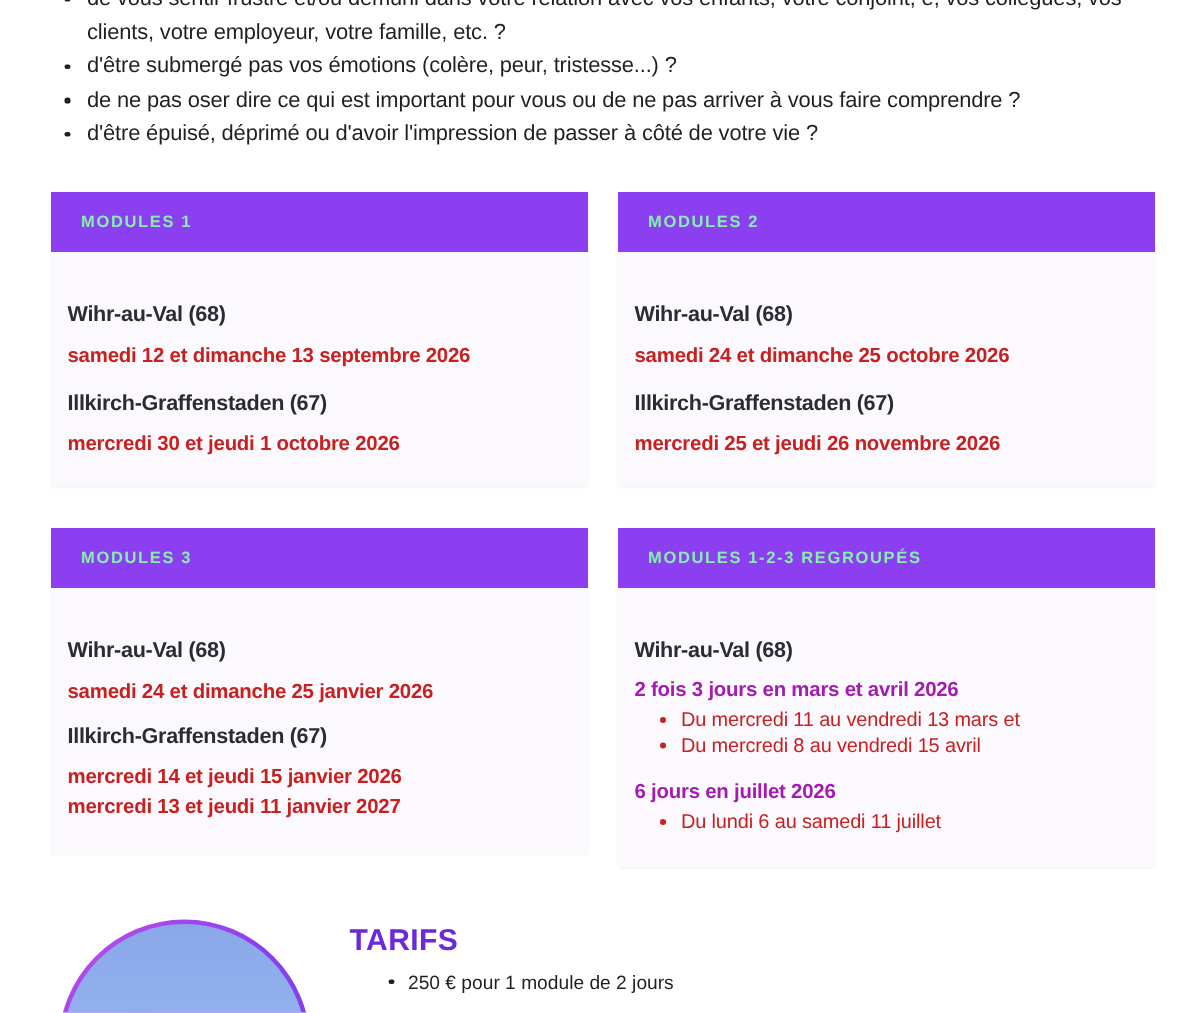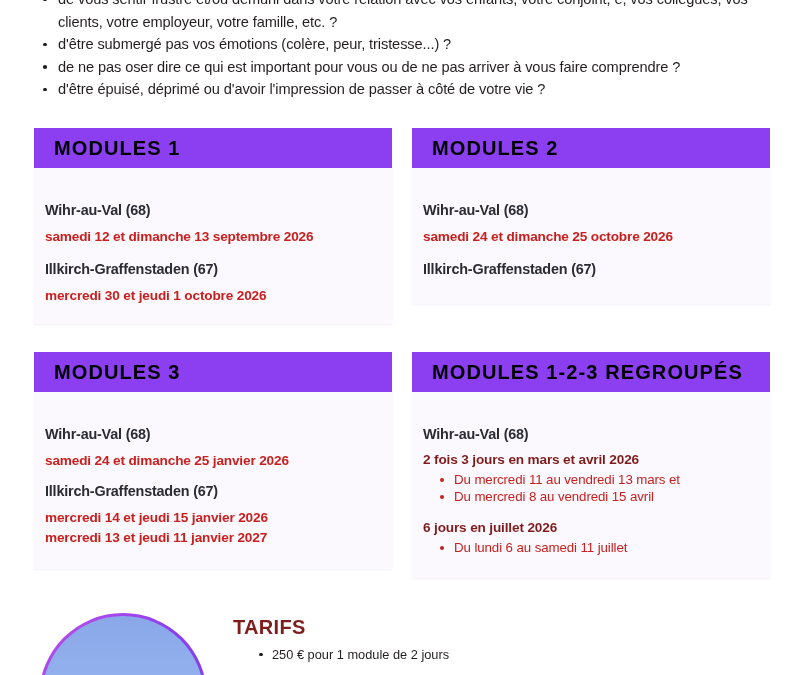--- a/index.html
+++ b/index.html
@@ -58,22 +58,22 @@
     column-gap: 20px;
     row-gap: 28px;
     align-items: start;
   }
   .card {
     background: #fbf9fd;
     box-shadow: 0 1px 2px rgba(80, 40, 130, 0.07);
   }
   .card-header {
     background: #8b3ff0;
-    color: #000000;
-    font-size: 20px;
+    color: #86efac;
+    font-size: 11px;
     font-weight: bold;
     letter-spacing: 1.1px;
     padding: 12px 12px 12px 20px;
     line-height: 16px;
   }
   .card-body {
     padding: 32px 12px 18px 11px;
   }
   .card-body.tall { padding-bottom: 22px; }
 
@@ -102,21 +102,21 @@
     font-size: 14.4px;
     font-weight: bold;
     color: #2b2b33;
     line-height: 20px;
     margin: 0 0 6px 0;
     letter-spacing: -0.2px;
   }
   .rg-head {
     font-size: 13.6px;
     font-weight: bold;
-    color: #7f1d1d;
+    color: #a21caf;
     line-height: 19px;
     margin: 0 0 2px 0;
     letter-spacing: -0.15px;
   }
   ul.rg-list {
     list-style: none;
     margin: 0 0 0 0;
     padding: 0 0 0 14px;
   }
   ul.rg-list > li {
@@ -171,21 +171,21 @@
     overflow: hidden;
     background: linear-gradient(180deg, #8aa7e8 0%, #93b0ee 40%, #9fbcf2 100%);
   }
 
   .tarifs-text {
     padding-left: 24px;
     padding-top: 8px;
     flex: 1;
   }
   .tarifs-title {
-    color: #7f1d1d;
+    color: #6d28d9;
     font-size: 20px;
     font-weight: bold;
     letter-spacing: 0.3px;
     margin: 0 0 8px 0;
     line-height: 22px;
   }
   .tarifs-sub {
     font-size: 12.6px;
     font-weight: bold;
     color: #231f20;
@@ -242,20 +242,21 @@
     </div>
   </div>
 
   <div class="card">
     <div class="card-header">MODULES 2</div>
     <div class="card-body">
       <p class="loc">Wihr-au-Val (68)</p>
       <p class="date">samedi 24 et dimanche 25 octobre 2026</p>
       <div class="grp-sep"></div>
       <p class="loc">Illkirch-Graffenstaden (67)</p>
+      <p class="date">mercredi 25 et jeudi 26 novembre 2026</p>
     </div>
   </div>
 
   <div class="card">
     <div class="card-header">MODULES 3</div>
     <div class="card-body tall">
       <p class="loc">Wihr-au-Val (68)</p>
       <p class="date">samedi 24 et dimanche 25 janvier 2026</p>
       <div class="grp-sep small"></div>
       <p class="loc">Illkirch-Graffenstaden (67)</p>

